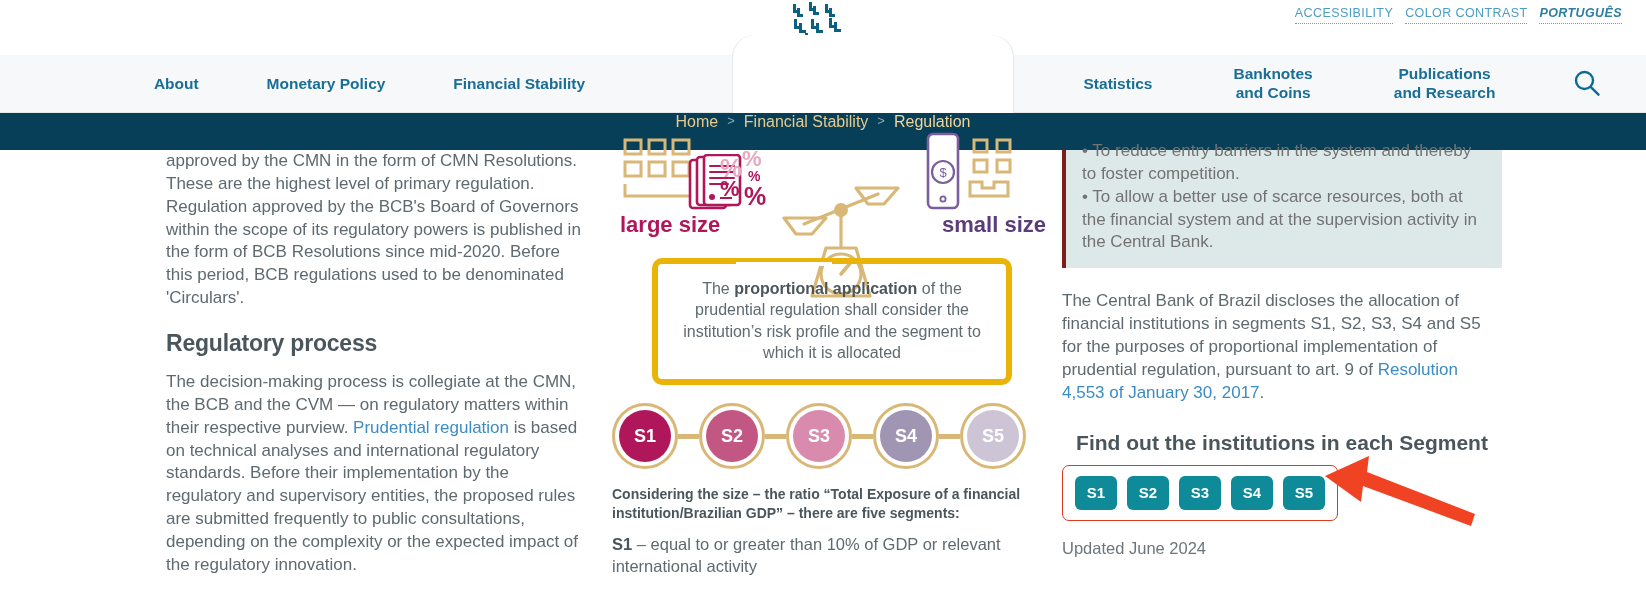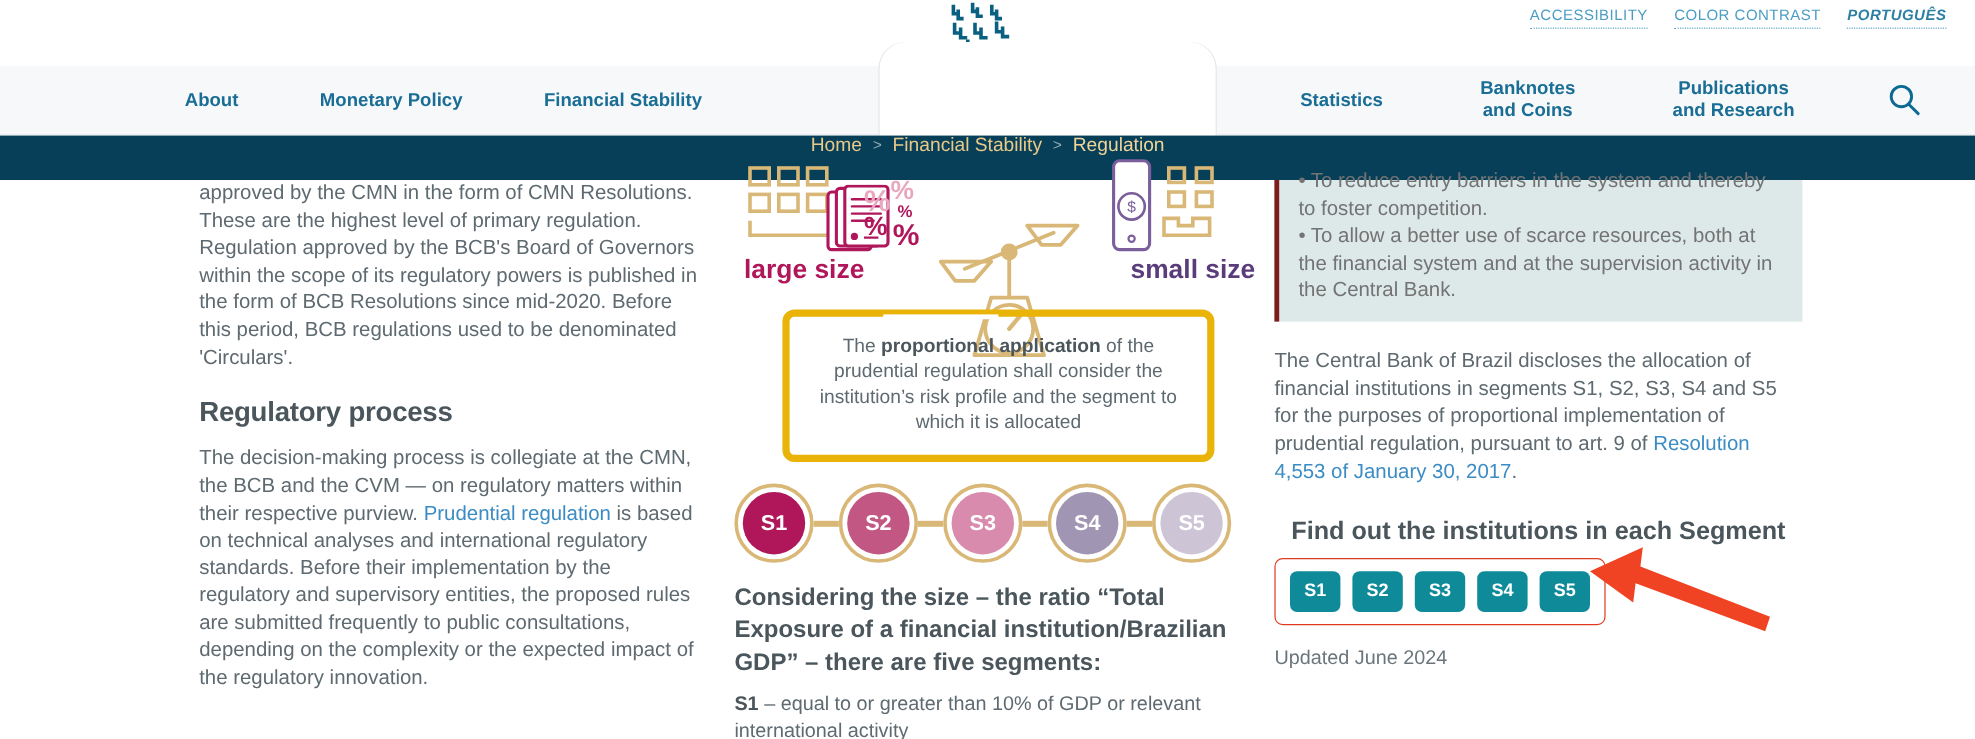--- a/index.html
+++ b/index.html
@@ -12,21 +12,21 @@
     font-family: "Liberation Sans", sans-serif;
   }
 
   
   .topbar {
     position: absolute; top: 0; left: 0; width: 1646px; height: 55px;
     background: #ffffff;
   }
   .util-links {
     position: absolute; right: 24px; top: 6px;
-    display: flex; align-items: center; gap: 22px;
+    display: flex; align-items: center; gap: 12px;
   }
   .util-link {
     font-size: 12.5px; letter-spacing: .4px;
     color: #4b9dc4; text-decoration: none;
     padding-bottom: 3px;
     border-bottom: 1px dotted #5aa6c9;
   }
   .util-link.pt { font-style: italic; font-weight: 600; color: #2d7fa3; }
 
   
@@ -147,21 +147,21 @@
     flex: 0 0 auto;
   }
   .seg-ball {
     width: 52px; height: 52px; border-radius: 50%;
     display: flex; align-items: center; justify-content: center;
     color: #ffffff; font-size: 18px; font-weight: 700;
   }
   .seg-link { width: 21px; height: 5px; background: #d9b877; flex: 0 0 auto; }
 
   .mid-bold {
-    margin: 14px 0 10px 0; font-size: 20px; font-weight: 700;
+    margin: 14px 0 10px 0; font-size: 14px; font-weight: 700;
     color: #4a565c; line-height: 1.35;
   }
   .mid-def {
     margin: 0; font-size: 16.5px; color: #5e6a70; line-height: 1.35;
   }
   .mid-def b { color: #4a565c; }
 
   
   .quote-box {
     background: #dde9e9; border-left: 4px solid #7f1d1d;

